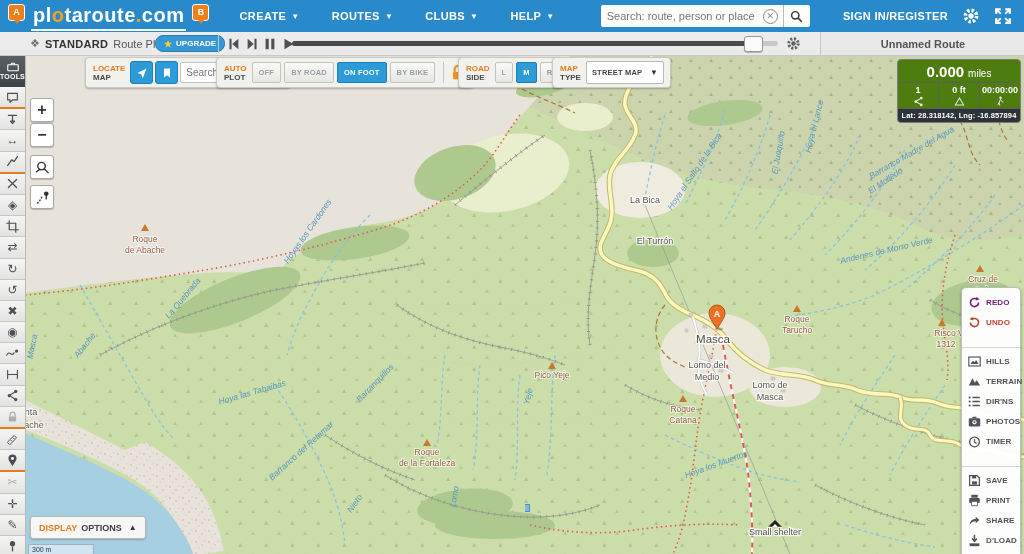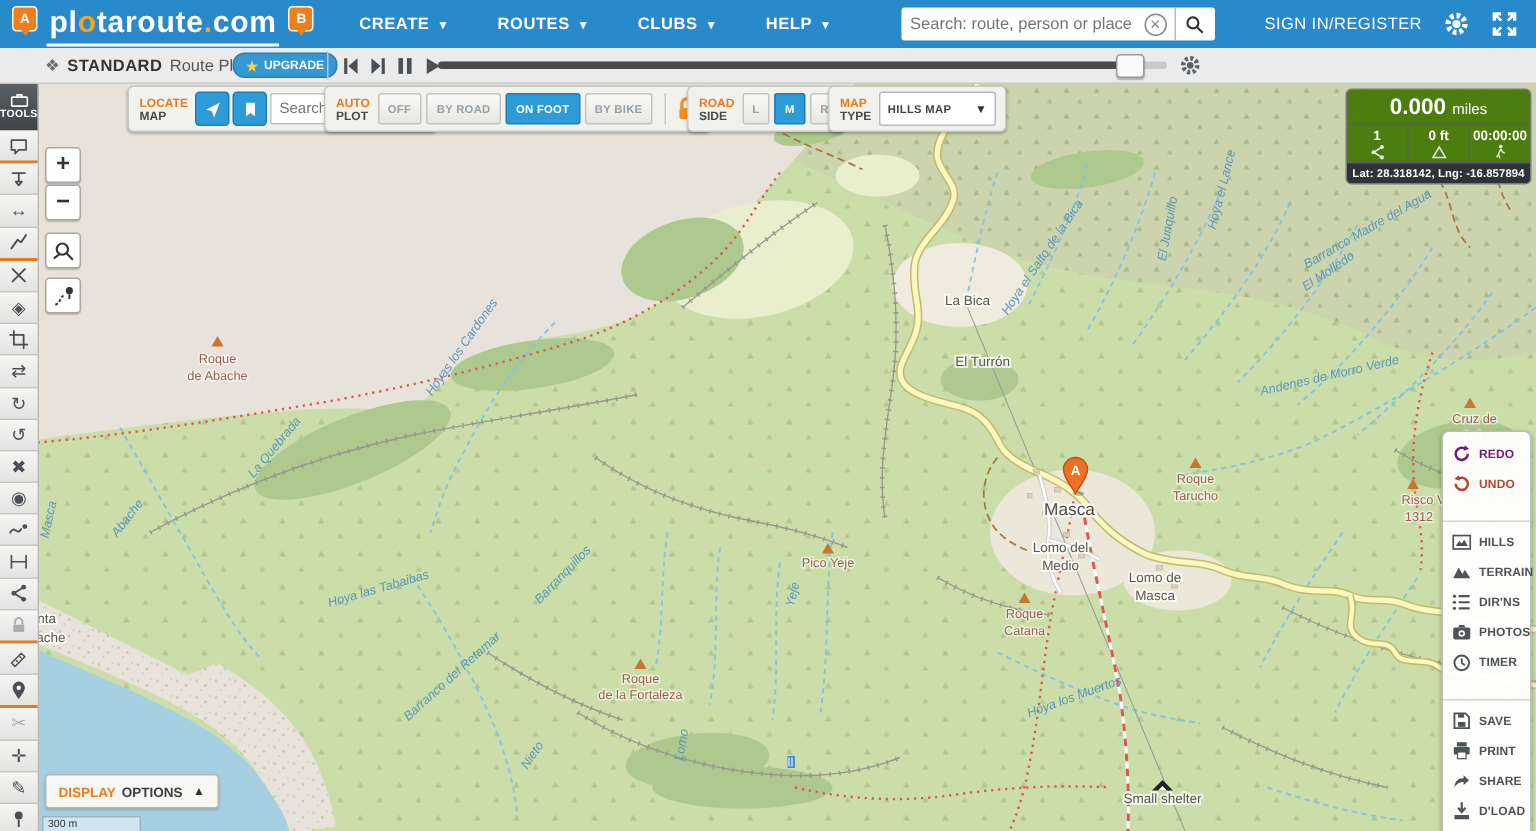--- a/index.html
+++ b/index.html
@@ -22,21 +22,21 @@
              letter-spacing:.4px;cursor:pointer}
   .menu-item .caret{font-size:8px;margin-top:1px}
   .nav-search{display:flex;align-items:center;background:#fff;border-radius:2px;height:22px;margin-left:30px;overflow:hidden}
   .nav-search input{border:0;outline:0;width:150px;font-size:11px;padding:0 6px;color:#666;
                     font-family:"Liberation Sans",sans-serif}
   .nav-search .clear{width:13px;height:13px;border:1px solid #888;border-radius:50%;color:#888;font-size:9px;
                      display:flex;align-items:center;justify-content:center;margin-right:5px;cursor:pointer}
   .nav-search .sdiv{width:1px;height:22px;background:#bbb}
   .nav-search .mag{width:26px;height:22px;display:flex;align-items:center;justify-content:center;color:#333;cursor:pointer}
   .nav-right{margin-left:auto;display:flex;align-items:center;gap:14px;margin-right:12px}
-  .signin{font-size:11px;font-weight:normal;letter-spacing:.3px;cursor:pointer}
+  .signin{font-size:11px;font-weight:bold;letter-spacing:.3px;cursor:pointer}
   .nav-ico{width:18px;height:18px;color:#fff;cursor:pointer}
 
   
   .toolbar2{position:absolute;left:0;top:32px;width:1024px;height:23px;background:#ebebeb;
             border-bottom:1px solid #c9c9c9;z-index:49;font-size:11px;color:#444}
   .mode-group{position:absolute;left:30px;top:0;height:23px;display:flex;align-items:center;gap:5px}
   .mode-diamond{color:#6a6f74;font-size:11px}
   .mode-strong{font-weight:bold;color:#333;letter-spacing:.3px}
   .mode-suffix{color:#555}
   .upgrade{position:absolute;left:155px;top:3px;height:15px;background:#3598d4;border:1px solid #2c7fb2;border-radius:8px;
@@ -418,21 +418,21 @@
           <div class="opt-btn">R</div>
         </div>
   </div>
 
   <div class="panel" style="left:527px">
     <div class="plabel">
           <span class="o">MAP</span>
           <span class="d">TYPE</span>
         </div>
     <div class="mt-select">
-      <span class="val">HILLS MAP</span>
+      <span class="val">STREET MAP</span>
       <span class="car">▼</span>
     </div>
   </div>
 
   <div class="stats">
     <div class="dist">
           <span class="v">0.000</span>
           <span class="u">miles</span>
         </div>
     <div class="mid">
@@ -840,15 +840,16 @@
           </svg></span>
   </div>
   <div class="slider">
     <div class="fill"></div>
     <div class="handle"></div>
   </div>
   <span class="tb2-gear"><svg viewBox="0 0 16 16">
           <circle cx="8" cy="8" r="5" fill="none" stroke="currentColor" stroke-width="3.2" stroke-dasharray="2.2,1.7"></circle>
           <circle cx="8" cy="8" r="2.4" fill="currentColor"></circle>
         </svg></span>
+  <div class="route-name">Unnamed Route</div>
 </div>
 
 </div>
 
 </body></html>

